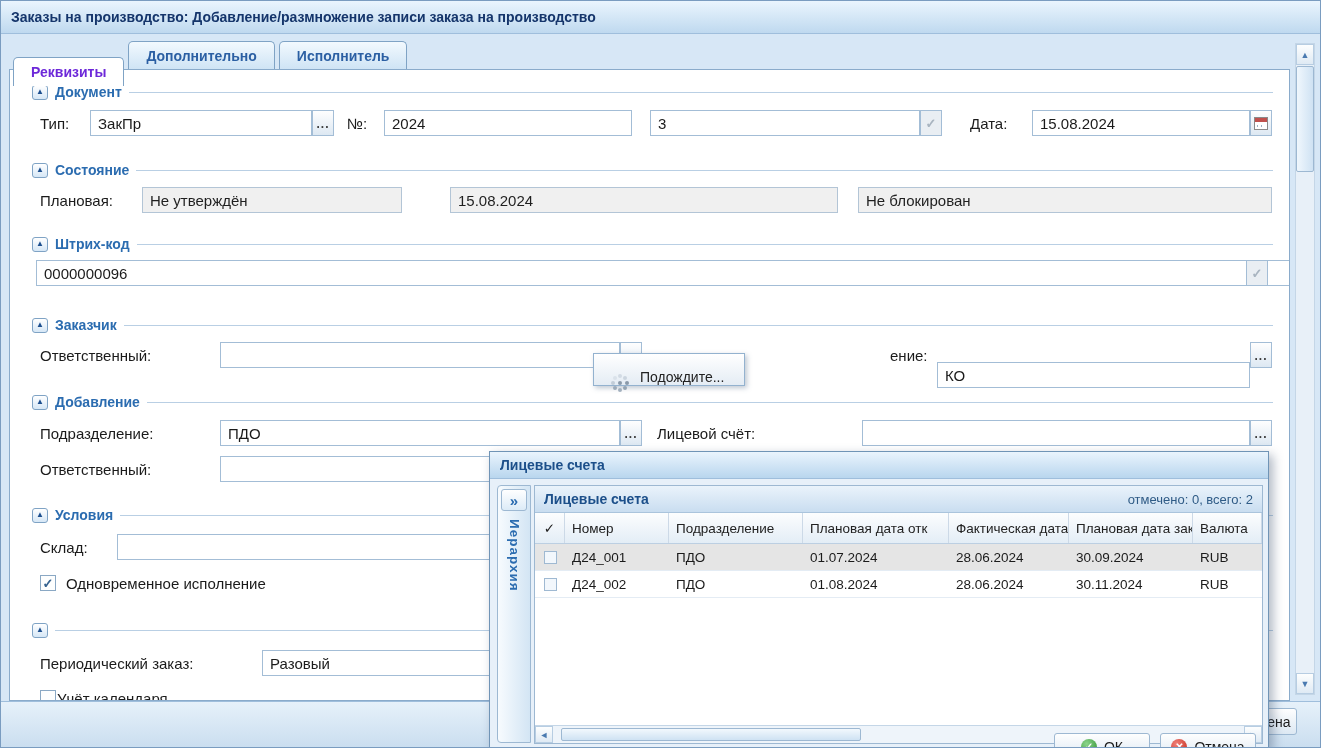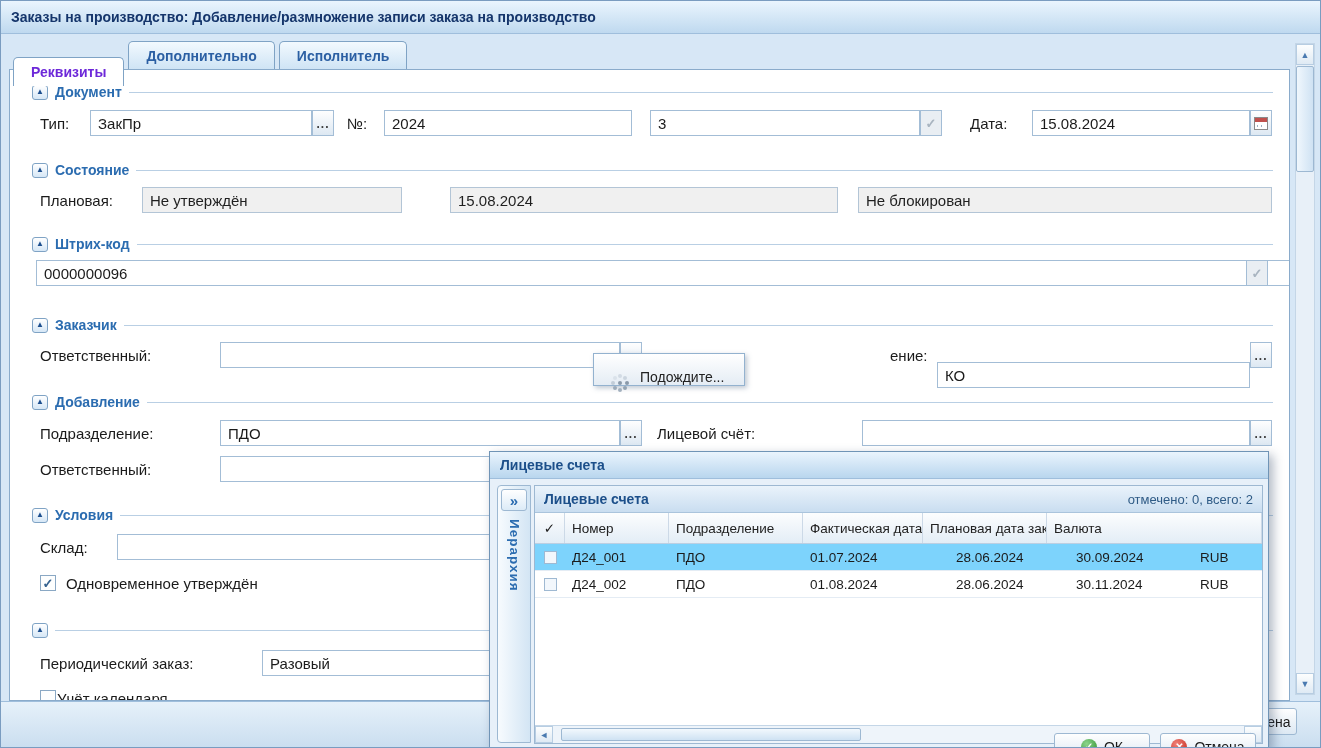--- a/index.html
+++ b/index.html
@@ -97,21 +97,21 @@
   .grid-head{height:27px;flex:0 0 27px;background:linear-gradient(#eaf3fb,#c9ddf0);
              border-bottom:1px solid #aac4dc;display:flex;align-items:center;
              justify-content:space-between;padding:0 9px}
   .grid-head .t{font-weight:bold;font-size:14px;color:#1c4f8a}
   .grid-head .s{font-size:13px;color:#2f5b86}
   .thead{display:flex;height:31px;flex:0 0 31px;background:linear-gradient(#fcfdfe,#e3edf6);
          border-bottom:1px solid #bccfe2;font-size:13.5px;color:#222}
   .th{display:flex;align-items:center;padding:0 7px;border-right:1px solid #ccd9e7;
       overflow:hidden;white-space:nowrap;cursor:pointer}
   .trow{display:flex;height:27px;flex:0 0 27px;font-size:13.5px;border-bottom:1px solid #e4ecf4;cursor:pointer;background:#fff}
-  .trow.sel{background:#7dd3fc}
+  .trow.sel{background:#e5e5e5}
   .td{display:flex;align-items:center;padding:0 7px;overflow:hidden;white-space:nowrap}
   .c0{width:30px;flex:0 0 30px;justify-content:center}
   .c1{width:104px;flex:0 0 104px}.c2{width:134px;flex:0 0 134px}.c3{width:146px;flex:0 0 146px}
   .c4{width:120px;flex:0 0 120px}.c5{width:124px;flex:0 0 124px}.c6{flex:1}
   .rcb{width:13px;height:13px;border:1px solid #9fb9d2;background:#f2f7fc;cursor:pointer}
   .tbody-fill{flex:1;background:#fff}
   .hscroll{height:18px;flex:0 0 18px;background:#eef4fa;border-top:1px solid #c4d6e7;
            display:flex;align-items:center}
   .hs-btn{width:18px;height:17px;display:flex;align-items:center;justify-content:center;font-size:9px;
           color:#4a7ab0;background:linear-gradient(#fdfefe,#dfeaf4);border:1px solid #b7cde2;cursor:pointer}
@@ -212,21 +212,21 @@
     <div class="ghead" style="top:437px">
       <span class="cbtn">
           <i>▲</i>
         </span>
       <span class="gtitle">Условия</span>
       <span class="gline"></span>
     </div>
     <div class="lbl" style="left:30px;top:464px">Склад:</div>
     <input class="field" style="left: 107px; top: 464px; width: 503px;">
     <div class="cb" style="left:30px;top:505px">✓</div>
-    <div class="lbl" style="left:56px;top:500px">Одновременное утверждён</div>
+    <div class="lbl" style="left:56px;top:500px">Одновременное исполнение</div>
 
     <div class="ghead" style="top:552px">
       <span class="cbtn">
           <i>▲</i>
         </span>
       <span class="gline"></span>
     </div>
     <div class="lbl" style="left:30px;top:580px">Периодический заказ:</div>
     <input class="field" style="left: 252px; top: 580px; width: 358px;" value="Разовый">
     <div class="cb empty" style="left:30px;top:620px"></div>
@@ -268,20 +268,21 @@
 
     <div class="dlg-content">
       <div class="grid-head">
         <span class="t">Лицевые счета</span>
         <span class="s">отмечено: 0, всего: 2</span>
       </div>
       <div class="thead">
         <div class="th c0">✓</div>
         <div class="th c1">Номер</div>
         <div class="th c2">Подразделение</div>
+        <div class="th c3">Плановая дата отк</div>
         <div class="th c4">Фактическая дата</div>
         <div class="th c5">Плановая дата зак</div>
         <div class="th c6">Валюта</div>
       </div>
 
       <div class="trow sel">
         <div class="td c0">
             <span class="rcb"></span>
           </div>
         <div class="td c1">Д24_001</div>

